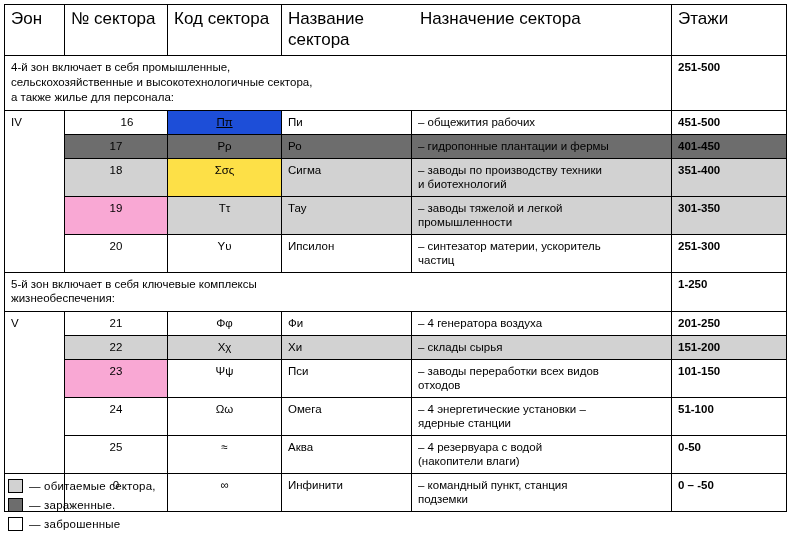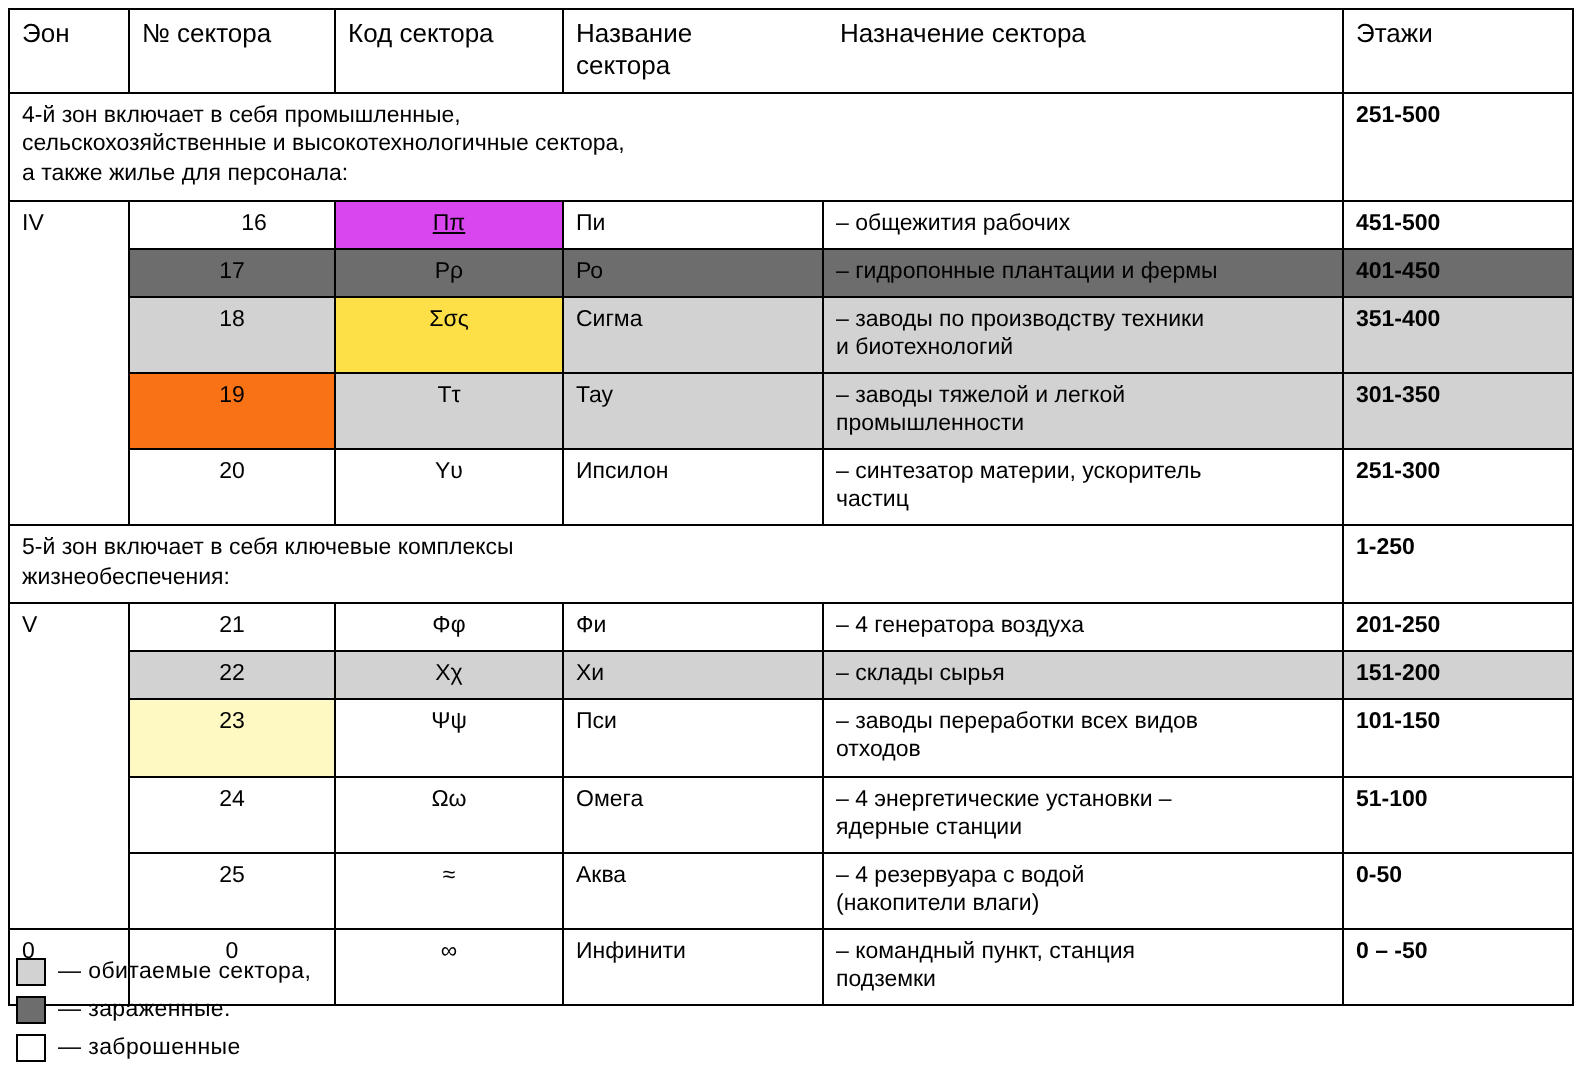--- a/index.html
+++ b/index.html
@@ -44,21 +44,21 @@
 
   
   col.c-zone     { width: 60px; }
   col.c-num      { width: 103px; }
   col.c-code     { width: 114px; }
   col.c-name     { width: 130px; }
   col.c-purpose  { width: 260px; }
   col.c-floors   { width: 115px; }
 
   
-  .hdr td { font-size: 13px; height: 30px; vertical-align: top; }
+  .hdr td { font-size: 17px; height: 30px; vertical-align: top; }
 
   
   .c-center { text-align: center; }
   .c-left   { text-align: left; }
   .bold     { font-weight: bold; }
 
   
   .banner td { vertical-align: top; }
   .banner .banner-text { line-height: 1.28; }
 
@@ -123,21 +123,21 @@
           <td class="c-left banner-text" colspan="5">
             <div>4-й зон включает в себя промышленные,</div>
             <div>сельскохозяйственные и высокотехнологичные сектора,</div>
             <div>а также жилье для персонала:</div>
           </td>
           <td class="c-left bold">251-500</td>
         </tr>
         <tr>
           <td class="zone-cell c-left" rowspan="5">IV</td>
           <td class="c-center" style="background-color: rgb(255, 255, 255); padding-left: 28px;">16</td>
-          <td class="c-center" style="background-color: #d946ef; text-decoration: underline;">Ππ</td>
+          <td class="c-center" style="background-color: #1d4ed8; text-decoration: underline;">Ππ</td>
           <td class="c-left" style="background-color: rgb(255, 255, 255);">Пи</td>
           <td class="c-left" style="background-color: rgb(255, 255, 255);">
             <div>– общежития рабочих</div>
           </td>
           <td class="c-left bold nowrap" style="background-color: rgb(255, 255, 255);">451-500</td>
         </tr>
         <tr>
           <td class="c-center" style="background-color: rgb(109, 109, 109);">17</td>
           <td class="c-center" style="background-color: rgb(109, 109, 109);">Ρρ</td>
           <td class="c-left" style="background-color: rgb(109, 109, 109);">Ро</td>
@@ -150,21 +150,21 @@
           <td class="c-center" style="background-color: rgb(210, 210, 210);">18</td>
           <td class="c-center" style="background-color: #fde047;">Σσς</td>
           <td class="c-left" style="background-color: rgb(210, 210, 210);">Сигма</td>
           <td class="c-left" style="background-color: rgb(210, 210, 210);">
             <div>– заводы по производству техники</div>
             <div>и биотехнологий</div>
           </td>
           <td class="c-left bold nowrap" style="background-color: rgb(210, 210, 210);">351-400</td>
         </tr>
         <tr>
-          <td class="c-center" style="background-color: #f97316;">19</td>
+          <td class="c-center" style="background-color: #f9a8d4;">19</td>
           <td class="c-center" style="background-color: rgb(210, 210, 210);">Ττ</td>
           <td class="c-left" style="background-color: rgb(210, 210, 210);">Тау</td>
           <td class="c-left" style="background-color: rgb(210, 210, 210);">
             <div>– заводы тяжелой и легкой</div>
             <div>промышленности</div>
           </td>
           <td class="c-left bold nowrap" style="background-color: rgb(210, 210, 210);">301-350</td>
         </tr>
         <tr>
           <td class="c-center" style="background-color: rgb(255, 255, 255);">20</td>
@@ -196,21 +196,21 @@
         <tr>
           <td class="c-center" style="background-color: rgb(210, 210, 210);">22</td>
           <td class="c-center" style="background-color: rgb(210, 210, 210);">Χχ</td>
           <td class="c-left" style="background-color: rgb(210, 210, 210);">Хи</td>
           <td class="c-left" style="background-color: rgb(210, 210, 210);">
             <div>– склады сырья</div>
           </td>
           <td class="c-left bold nowrap" style="background-color: rgb(210, 210, 210);">151-200</td>
         </tr>
         <tr>
-          <td class="c-center" style="background-color: #fef9c3;">23</td>
+          <td class="c-center" style="background-color: #f9a8d4;">23</td>
           <td class="c-center" style="background-color: rgb(255, 255, 255);">Ψψ</td>
           <td class="c-left" style="background-color: rgb(255, 255, 255);">Пси</td>
           <td class="c-left" style="background-color: rgb(255, 255, 255);">
             <div>– заводы переработки всех видов</div>
             <div>отходов</div>
           </td>
           <td class="c-left bold nowrap" style="background-color: rgb(255, 255, 255);">101-150</td>
         </tr>
         <tr>
           <td class="c-center" style="background-color: rgb(255, 255, 255);">24</td>

